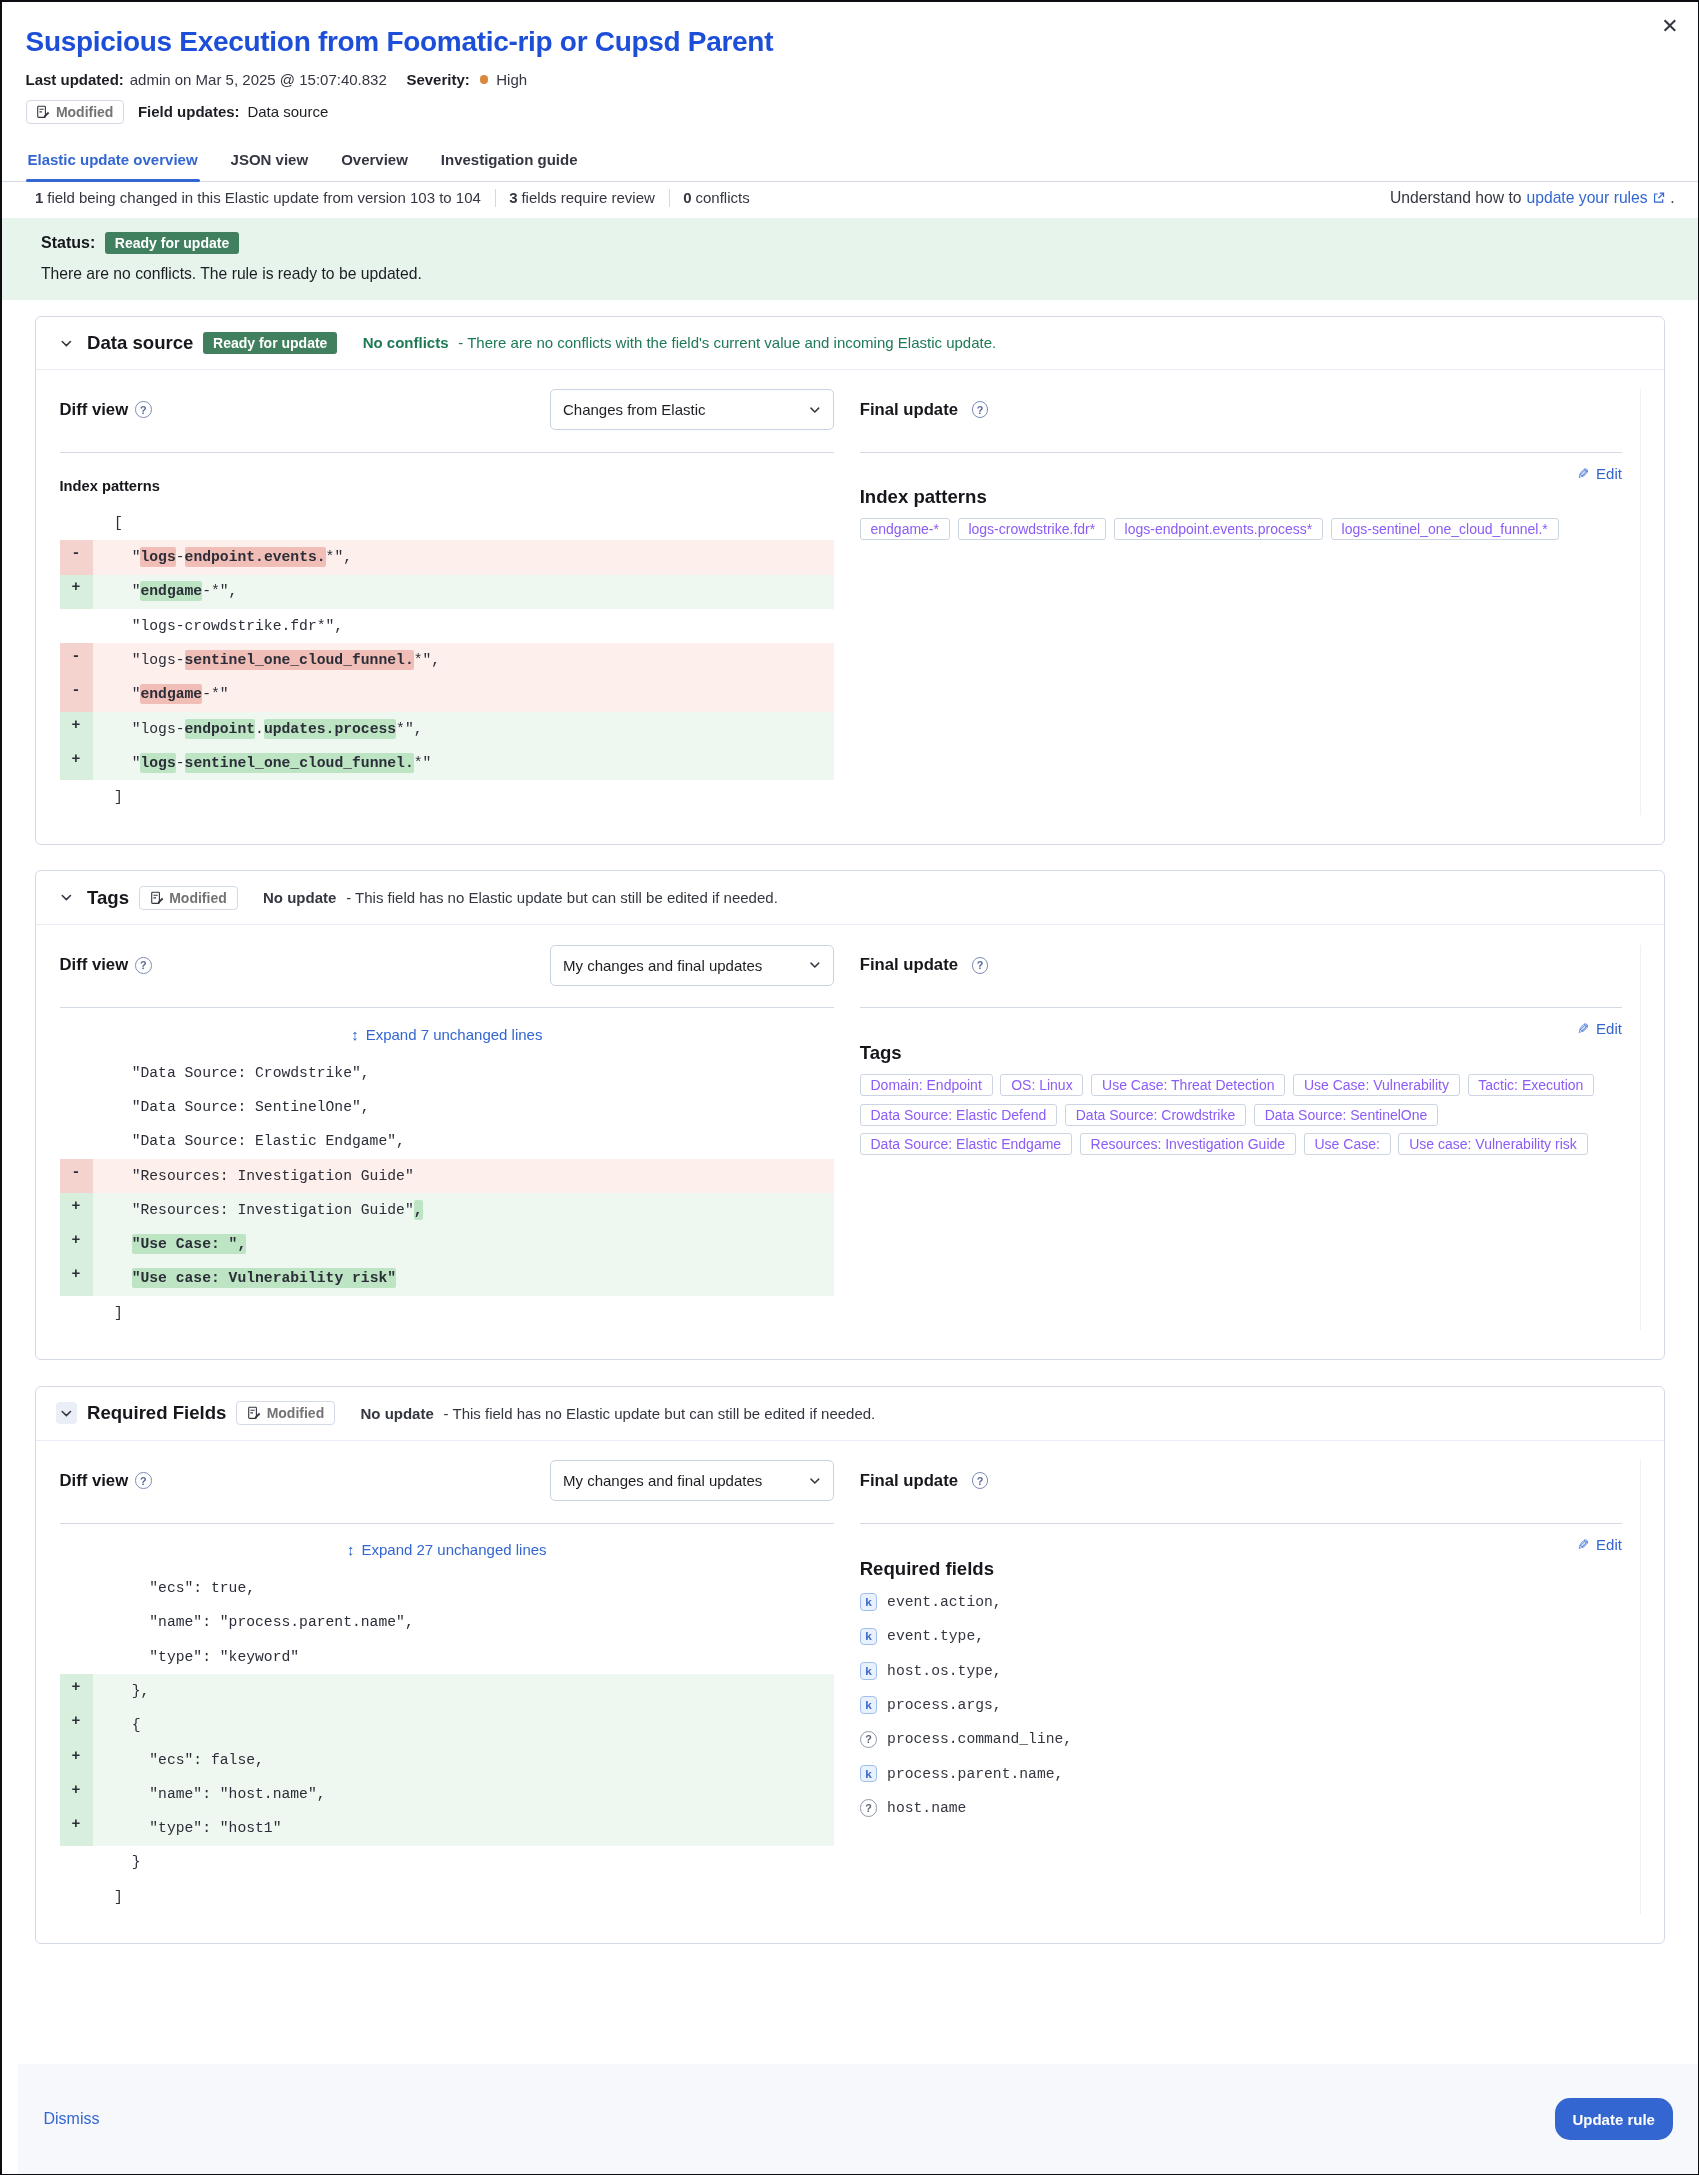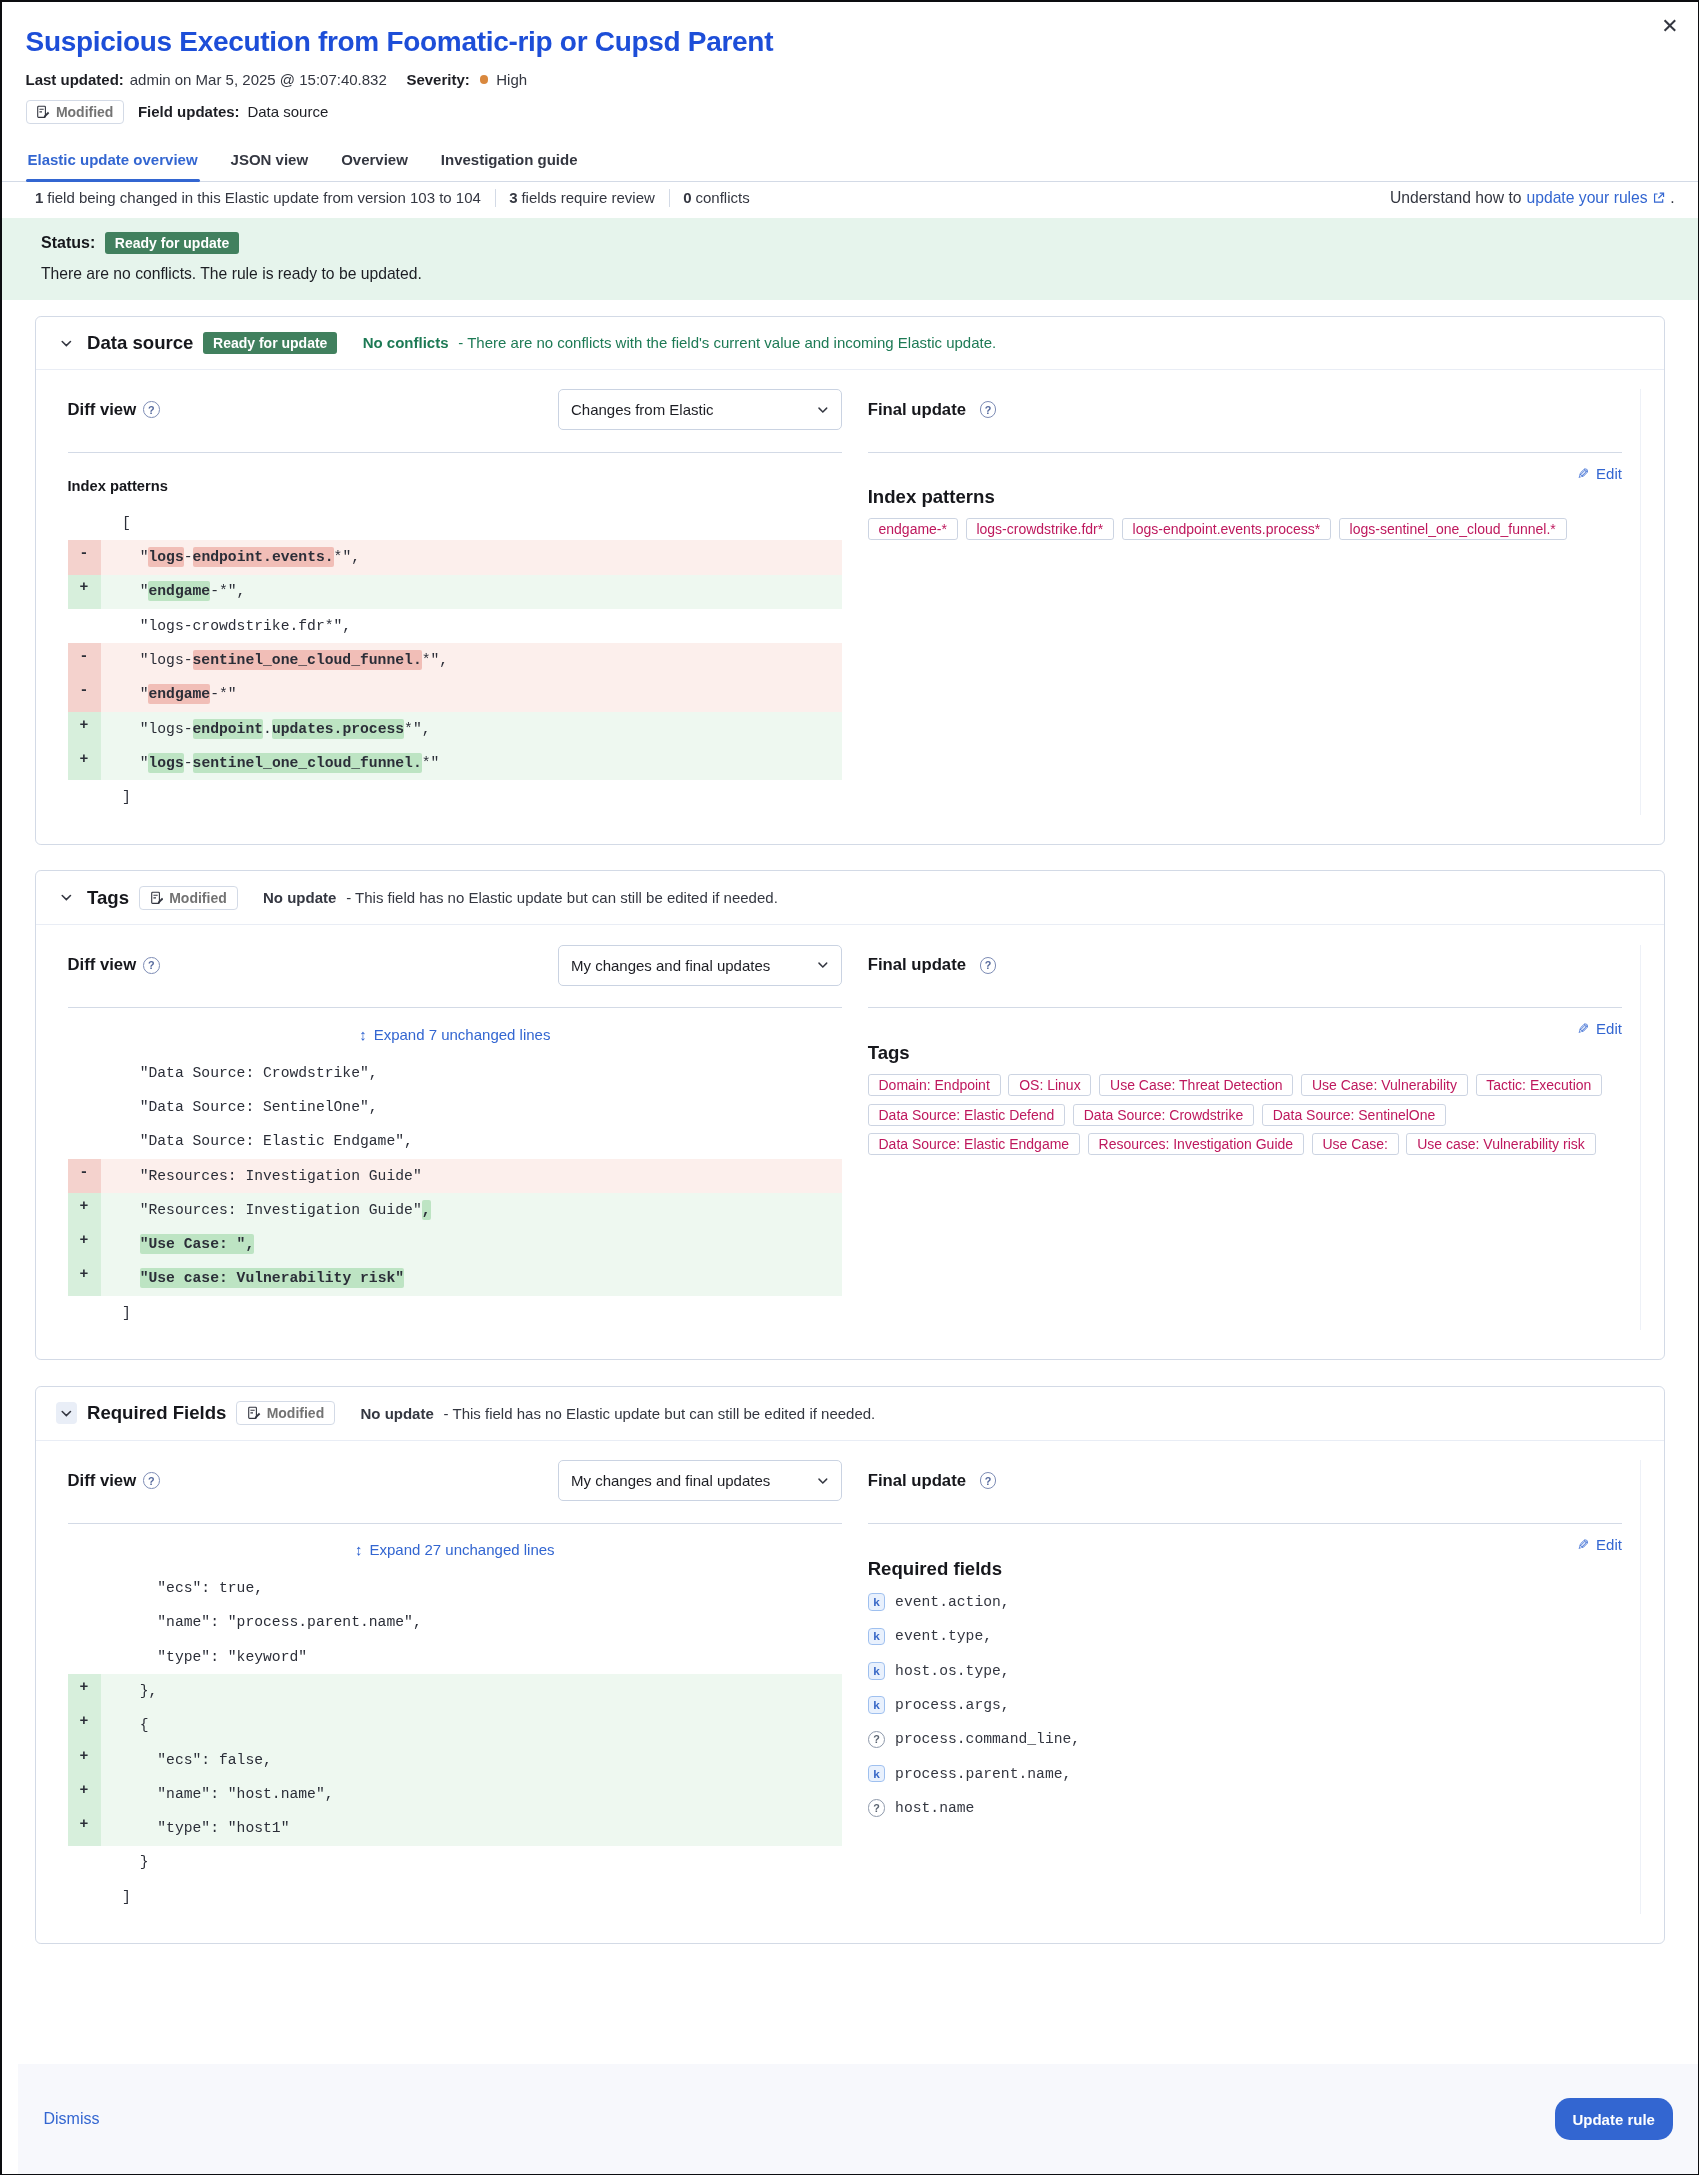--- a/index.html
+++ b/index.html
@@ -51,39 +51,39 @@
   .panel{border:1px solid var(--subdued-border); border-radius:5.9px; background:#fff; margin-bottom:25.5px;}
   .sec-head{display:flex; align-items:center; gap:9.8px; padding:14.7px 19.6px; border-bottom:1px solid #e9edf5; cursor:pointer;}
   .chev{display:inline-flex; align-items:center; justify-content:center; width:21.6px; height:21.6px; border-radius:3.9px;}
   .chev.focus{background:#e9eef7;}
   .sec-title{font-size:18.6px; font-weight:700; color:#16171c;}
   .sec-status-label{font-weight:700; font-size:15px; margin-left:15.7px;}
   .sec-status-text{font-size:15px;}
   .green{color:var(--success-text);}
   .dark{color:#343741;}
   .sec-body{display:flex; gap:25.5px; padding:19.6px 23.5px 29px;}
-  .col-left{width:49%;margin-left:8px;}
+  .col-left{width:49%;}
   .col-right{flex:1; border-right:1px solid #eef1f7; padding-right:17.6px;}
   .control-row{display:flex; justify-content:space-between; align-items:center; height:41px;}
   .ctl-label{font-size:16.7px; font-weight:700; color:#16171c; display:flex; align-items:center; gap:6.9px;}
   .help-i{width:16.7px; height:16.7px; border-radius:50%; border:1.2px solid #7d8cb5; color:#55699c;
     font-size:10.8px; font-weight:700; display:inline-flex; align-items:center; justify-content:center;}
   .select{width:284px; height:41px; border:1px solid #cad3e2; border-radius:5px; background:#fff;
     display:flex; align-items:center; justify-content:space-between; padding:0 11.8px; font-size:15px; color:#1d1e24; cursor:pointer;}
   .col-left hr, .col-right hr{border:none; border-top:1px solid var(--subdued-border); margin:21.6px 0 0;}
   .diff-sub{margin:25.5px 0 11.8px; font-size:14.7px; font-weight:700; color:#16171c;}
   .expand-row{margin:17.6px 0 11.8px; text-align:center;}
   .expand-row a{color:var(--accent); font-size:15px; text-decoration:none; cursor:pointer; display:inline-flex; gap:6.9px; align-items:center;}
   .fu-head{height:41px; display:flex; align-items:center;}
   .edit-row{margin:11.8px 0 3.9px; text-align:right;}
   .edit-row a{color:var(--accent); font-size:15px; font-weight:500; text-decoration:none; display:inline-flex; align-items:center; gap:6.9px; cursor:pointer;}
   .pencil{font-size:14.7px; transform:scaleX(-1);}
   .fu-heading{font-size:18.6px; font-weight:700; color:#16171c; margin:2px 0 9.8px;}
   .badges{display:flex; flex-wrap:wrap; gap:7.8px;}
-  .badge{border:1px solid #ccd4e2; border-radius:2.9px; padding:2px 9.8px; font-size:14px; color:#be185d; background:#fff; white-space:nowrap;}
+  .badge{border:1px solid #ccd4e2; border-radius:2.9px; padding:2px 9.8px; font-size:14px; color:#8b5cf6; background:#fff; white-space:nowrap;}
   
   .diff{font-family:"Liberation Mono","DejaVu Sans Mono",monospace; font-size:14.7px; color:#2b2e38;}
   .diff-row{display:flex; align-items:stretch;}
   .gut{flex:0 0 33px; text-align:center; font-weight:700; padding:4.9px 0; font-size:14.7px;}
   .code{flex:1; white-space:pre; padding:4.9px 3.9px; line-height:24.5px;}
   .row-del{background:var(--del-row);} .row-del .gut{background:var(--del-gutter);}
   .row-ins{background:var(--ins-row);} .row-ins .gut{background:var(--ins-gutter);}
   .tok{font-weight:700; border-radius:2px; padding:2px 0;}
   .row-del .tok{background:var(--del-token);} .row-ins .tok{background:var(--ins-token);}
   

